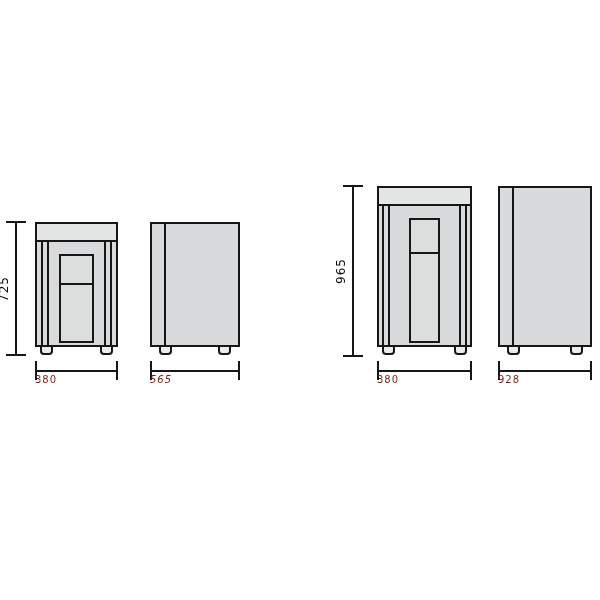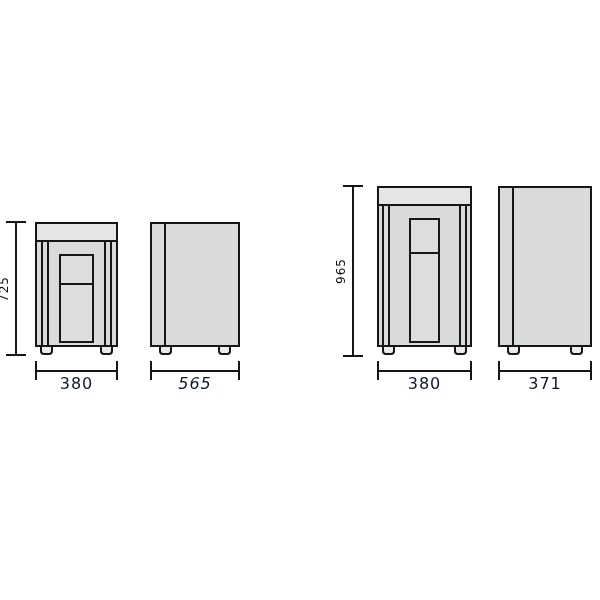--- a/index.html
+++ b/index.html
@@ -37,22 +37,22 @@
     background:#ebecec;border:2px solid #161616;border-radius:2px 2px 4px 4px;
   }
   .wheel-l{left:3px;} .wheel-r{right:3px;}
   .sv .wheel-l{left:7px;} .sv .wheel-r{right:7px;}
   
   .hdim{position:absolute;height:32px;}
   .hdim .dline{position:absolute;left:0;right:0;top:9px;height:2px;background:#161616;}
   .hdim .tick{position:absolute;top:0;width:2px;height:19px;background:#161616;}
   .hdim .tick-l{left:0;} .hdim .tick-r{right:0;}
   .hdim .dlabel{
-    position:absolute;left:0;right:0;top:13px;text-align:center;
-    font-size:16px;letter-spacing:1px;color:#0f172a;
+    position:absolute;left:0;right:0;top:13px;
+    font-size:10px;letter-spacing:1px;color:#7f1d1d;
   }
   .vdim{position:absolute;width:2px;}
   .vdim .dline{position:absolute;left:0;top:0;bottom:0;width:2px;background:#161616;}
   .vdim .tick{position:absolute;left:-9px;width:20px;height:2px;background:#161616;}
   .vdim .tick-t{top:0;} .vdim .tick-b{bottom:0;}
   .vdim .dlabel{
     position:absolute;width:44px;left:-33px;top:50%;
     transform:translateY(-50%) rotate(-90deg);
     text-align:center;font-size:12px;letter-spacing:1px;color:#0a0a0a;
   }
@@ -128,16 +128,16 @@
     <div class="dline"></div>
     <div class="tick tick-l"></div>
     <div class="tick tick-r"></div>
     <div class="dlabel">380</div>
   </div>
 
   <div class="hdim" style="left:498px;top:361px;width:94px;">
     <div class="dline"></div>
     <div class="tick tick-l"></div>
     <div class="tick tick-r"></div>
-    <div class="dlabel">371</div>
+    <div class="dlabel">928</div>
   </div>
 
 </div>
 
 </body></html>

